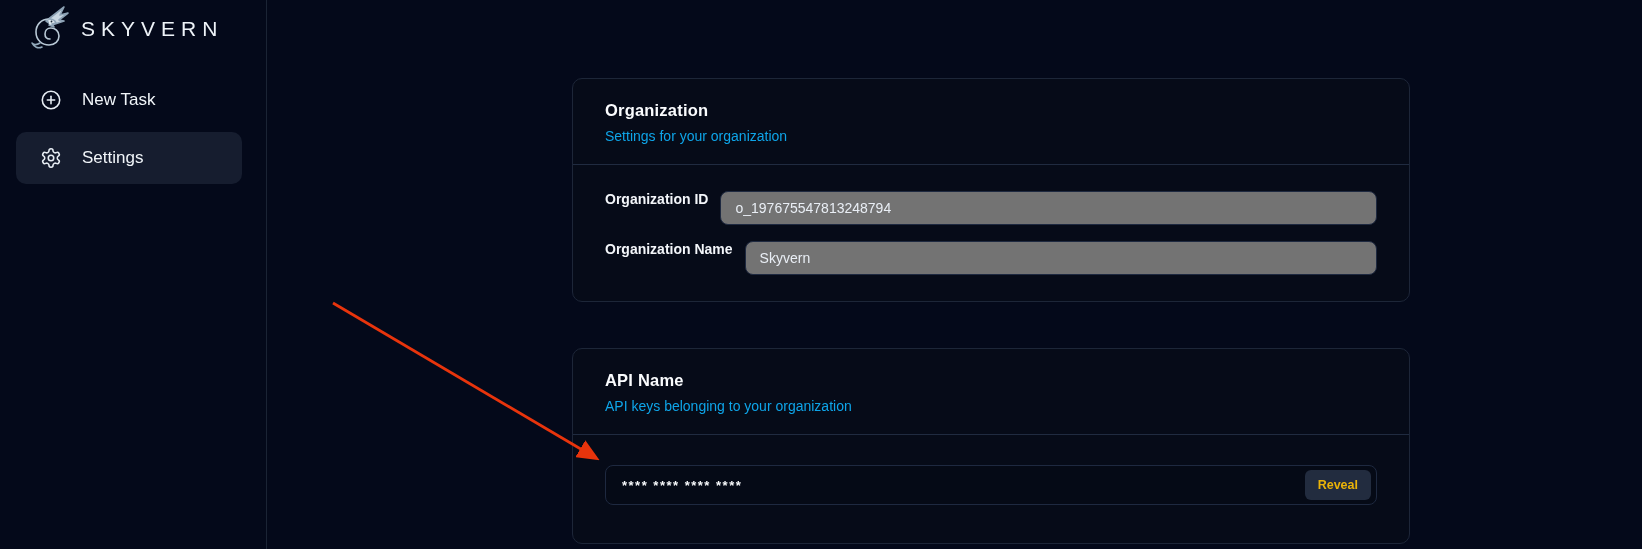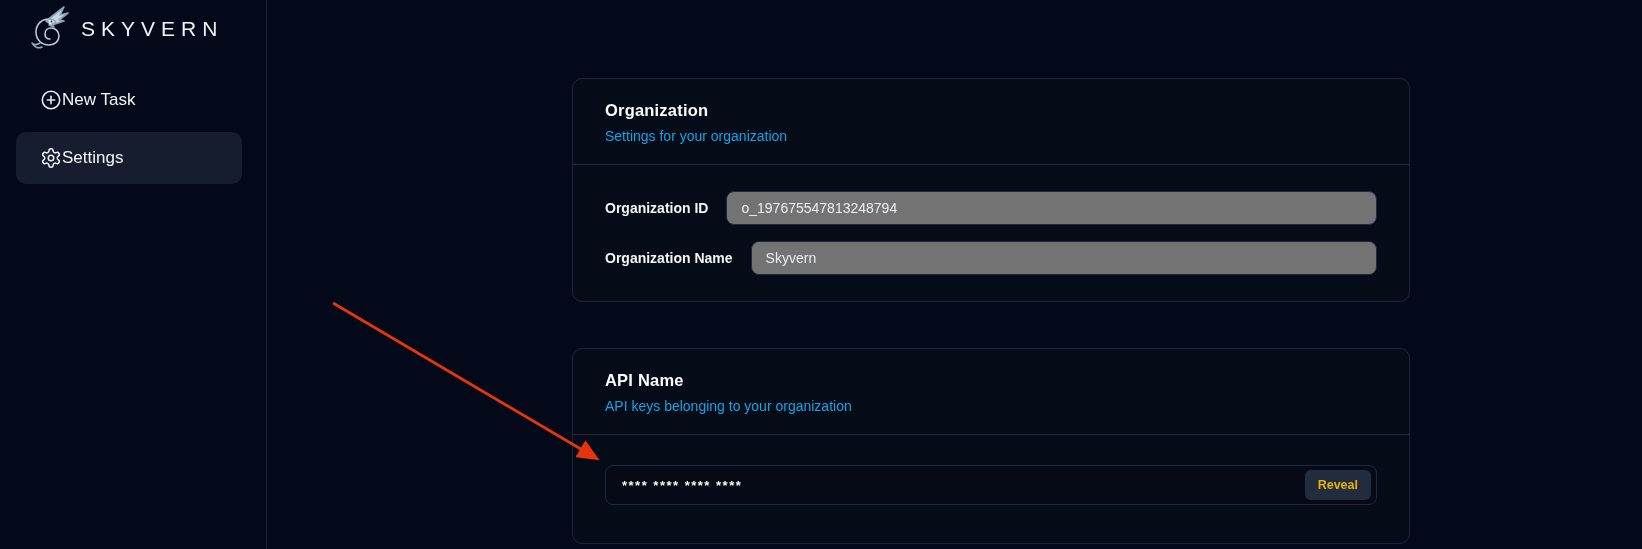--- a/index.html
+++ b/index.html
@@ -21,21 +21,21 @@
   .logo-row {
     position:absolute; left:26px; top:2px; height:54px;
     display:flex; align-items:center; gap:9px;
   }
   .brand-text {
     font-size:21px; font-weight:500; letter-spacing:6px;
     color:#eef3f8; white-space:nowrap;
   }
   .nav { position:absolute; top:74px; left:16px; right:24px; }
   .nav-item {
-    display:flex; align-items:center; 
+    display:flex; align-items:center; gap:20px;
     height:52px; padding:0 24px; margin-bottom:6px;
     border-radius:10px; cursor:pointer;
     font-size:17px; color:#f1f5f9;
   }
   .nav-item.active { background:#161d2f; }
   .nav-icon { width:22px; height:22px; flex:0 0 auto; display:block; }
 
   
   .card {
     position:absolute; left:572px; width:838px;
@@ -45,21 +45,21 @@
   }
   .card-organization { top:78px; }
   .card-api-keys { top:348px; }
   .card-header { padding:22px 32px 20px 32px; }
   .card-title { font-size:16.5px; font-weight:700; color:#fafcfe; letter-spacing:.2px; }
   .card-subtitle { margin-top:8px; font-size:14px; color:#0ea5e9; }
   .card-divider { border:none; border-top:1px solid #202b40; height:0; }
   .card-body { padding:26px 32px; display:flex; flex-direction:column; gap:16px; }
   .card-api-keys .card-body { padding:30px 32px 38px 32px; }
 
-  .field-row { display:flex; align-items:center; gap:18px; }
+  .field-row { display:flex; align-items:flex-start; gap:12px; }
   .field-label { font-size:14px; font-weight:700; color:#f3f6fa; white-space:nowrap; }
   .text-input {
     flex:1; height:34px;
     background:#737373;
     border:1px solid #1e2940; border-radius:8px;
     padding:0 14px;
     font-family:"Liberation Sans", sans-serif;
     font-size:14px; color:#e9eef5;
     outline:none;
   }

